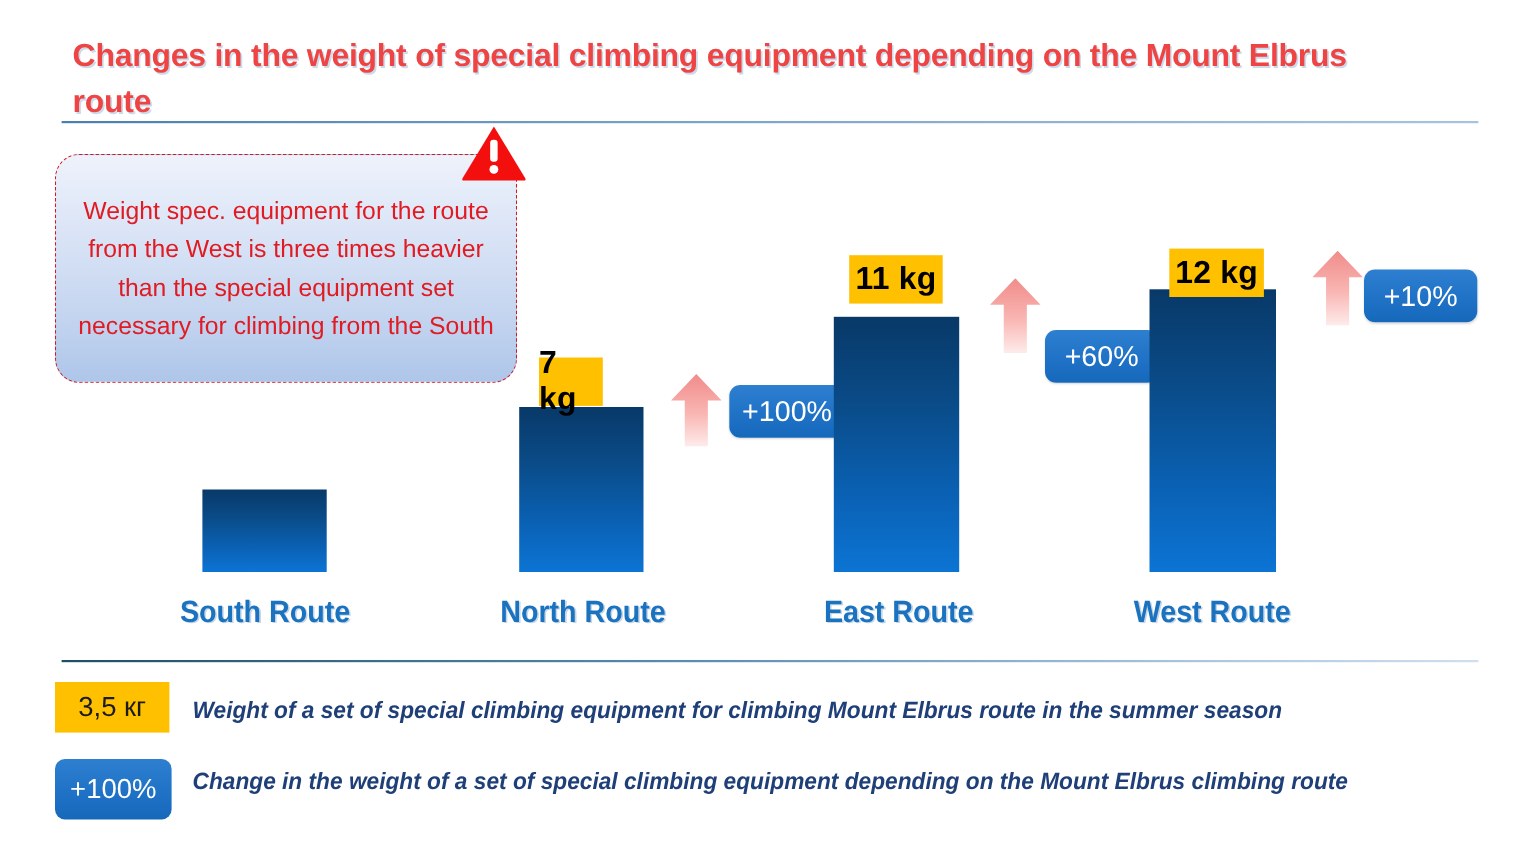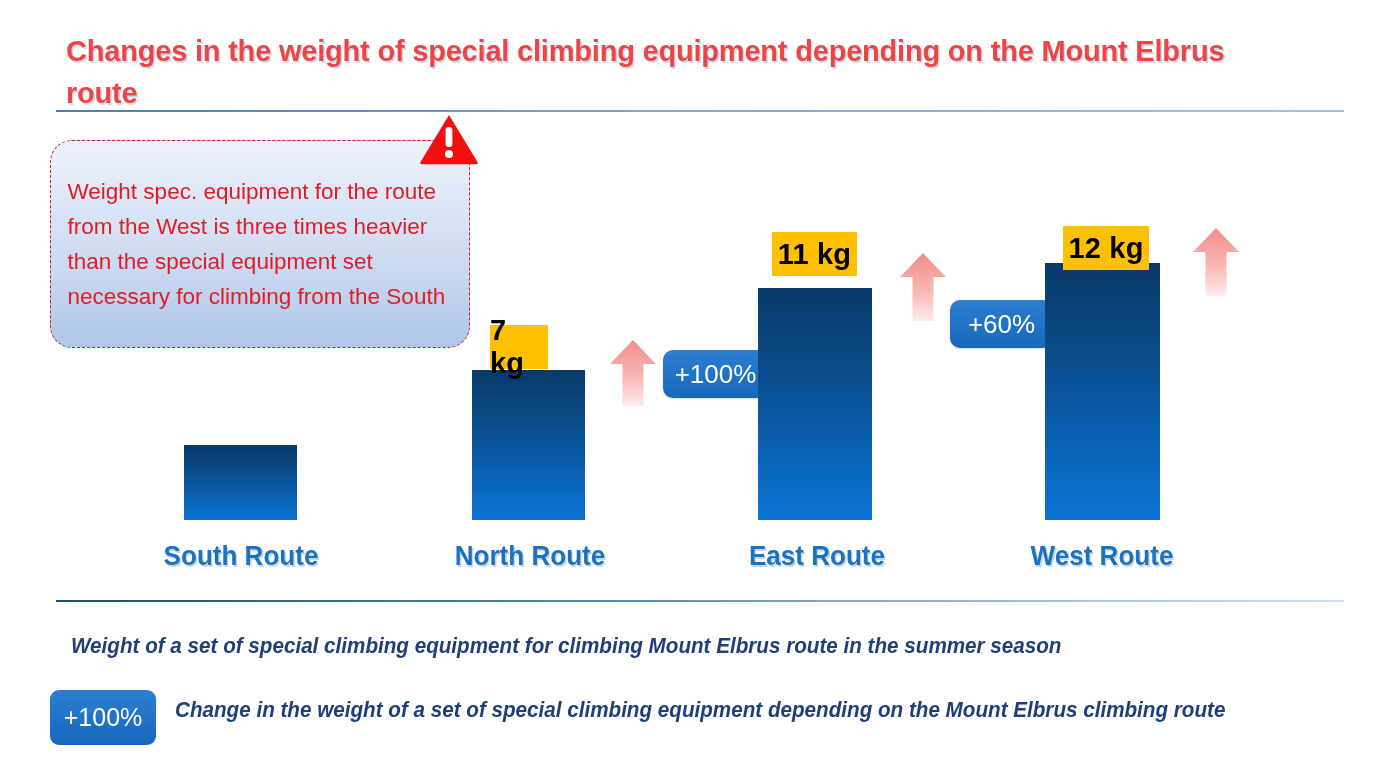--- a/index.html
+++ b/index.html
@@ -52,20 +52,21 @@
     background: linear-gradient(to bottom, #eef2fb 0%, #dde6f7 30%, #c6d6f0 68%, #aec6ea 100%);
     display: flex;
     align-items: center;
     justify-content: center;
   }
   #callout-text {
     font-family: "Liberation Sans", sans-serif;
     font-size: 22.5px;
     line-height: 35px;
     color: #e01b22;
+    text-align: center;
     width: 385px;
   }
   #warn-icon {
     position: absolute;
     left: 419px;
     top: 113px;
     width: 60px;
     height: 52px;
   }
 
@@ -222,25 +223,27 @@
   <svg class="up-arrow" style="left:1193px; top:228px; width:46px; height:68px;" viewBox="0 0 46 68">
     <defs>
       <linearGradient id="gArrow3" x1="0" y1="0" x2="0" y2="1">
         <stop offset="0%" stop-color="#f08c8a"></stop>
         <stop offset="55%" stop-color="#f9b6b3"></stop>
         <stop offset="100%" stop-color="#fdeceb"></stop>
       </linearGradient>
     </defs>
     <path d="M23 0 L46 24 L33.5 24 L33.5 68 L12.5 68 L12.5 24 L0 24 Z" fill="url(#gArrow3)"></path>
   </svg>
+  <div class="pct-badge" style="left:1240px; top:245px; width:103px; height:48px;">+10%</div>
 
 </div>
 
 <div id="legend-rule"></div>
 
 <div class="legend-row" id="legend-row-1">
+  <div id="legend-swatch-kg">3,5 кг</div>
   <div class="legend-desc" id="legend-desc-1">Weight of a set of special climbing equipment for climbing Mount Elbrus route in the summer season</div>
 </div>
 
 <div class="legend-row" id="legend-row-2">
   <div id="legend-swatch-pct">+100%</div>
   <div class="legend-desc" id="legend-desc-2">Change in the weight of a set of special climbing equipment depending on the Mount Elbrus climbing route</div>
 </div>
 
 </body></html>

